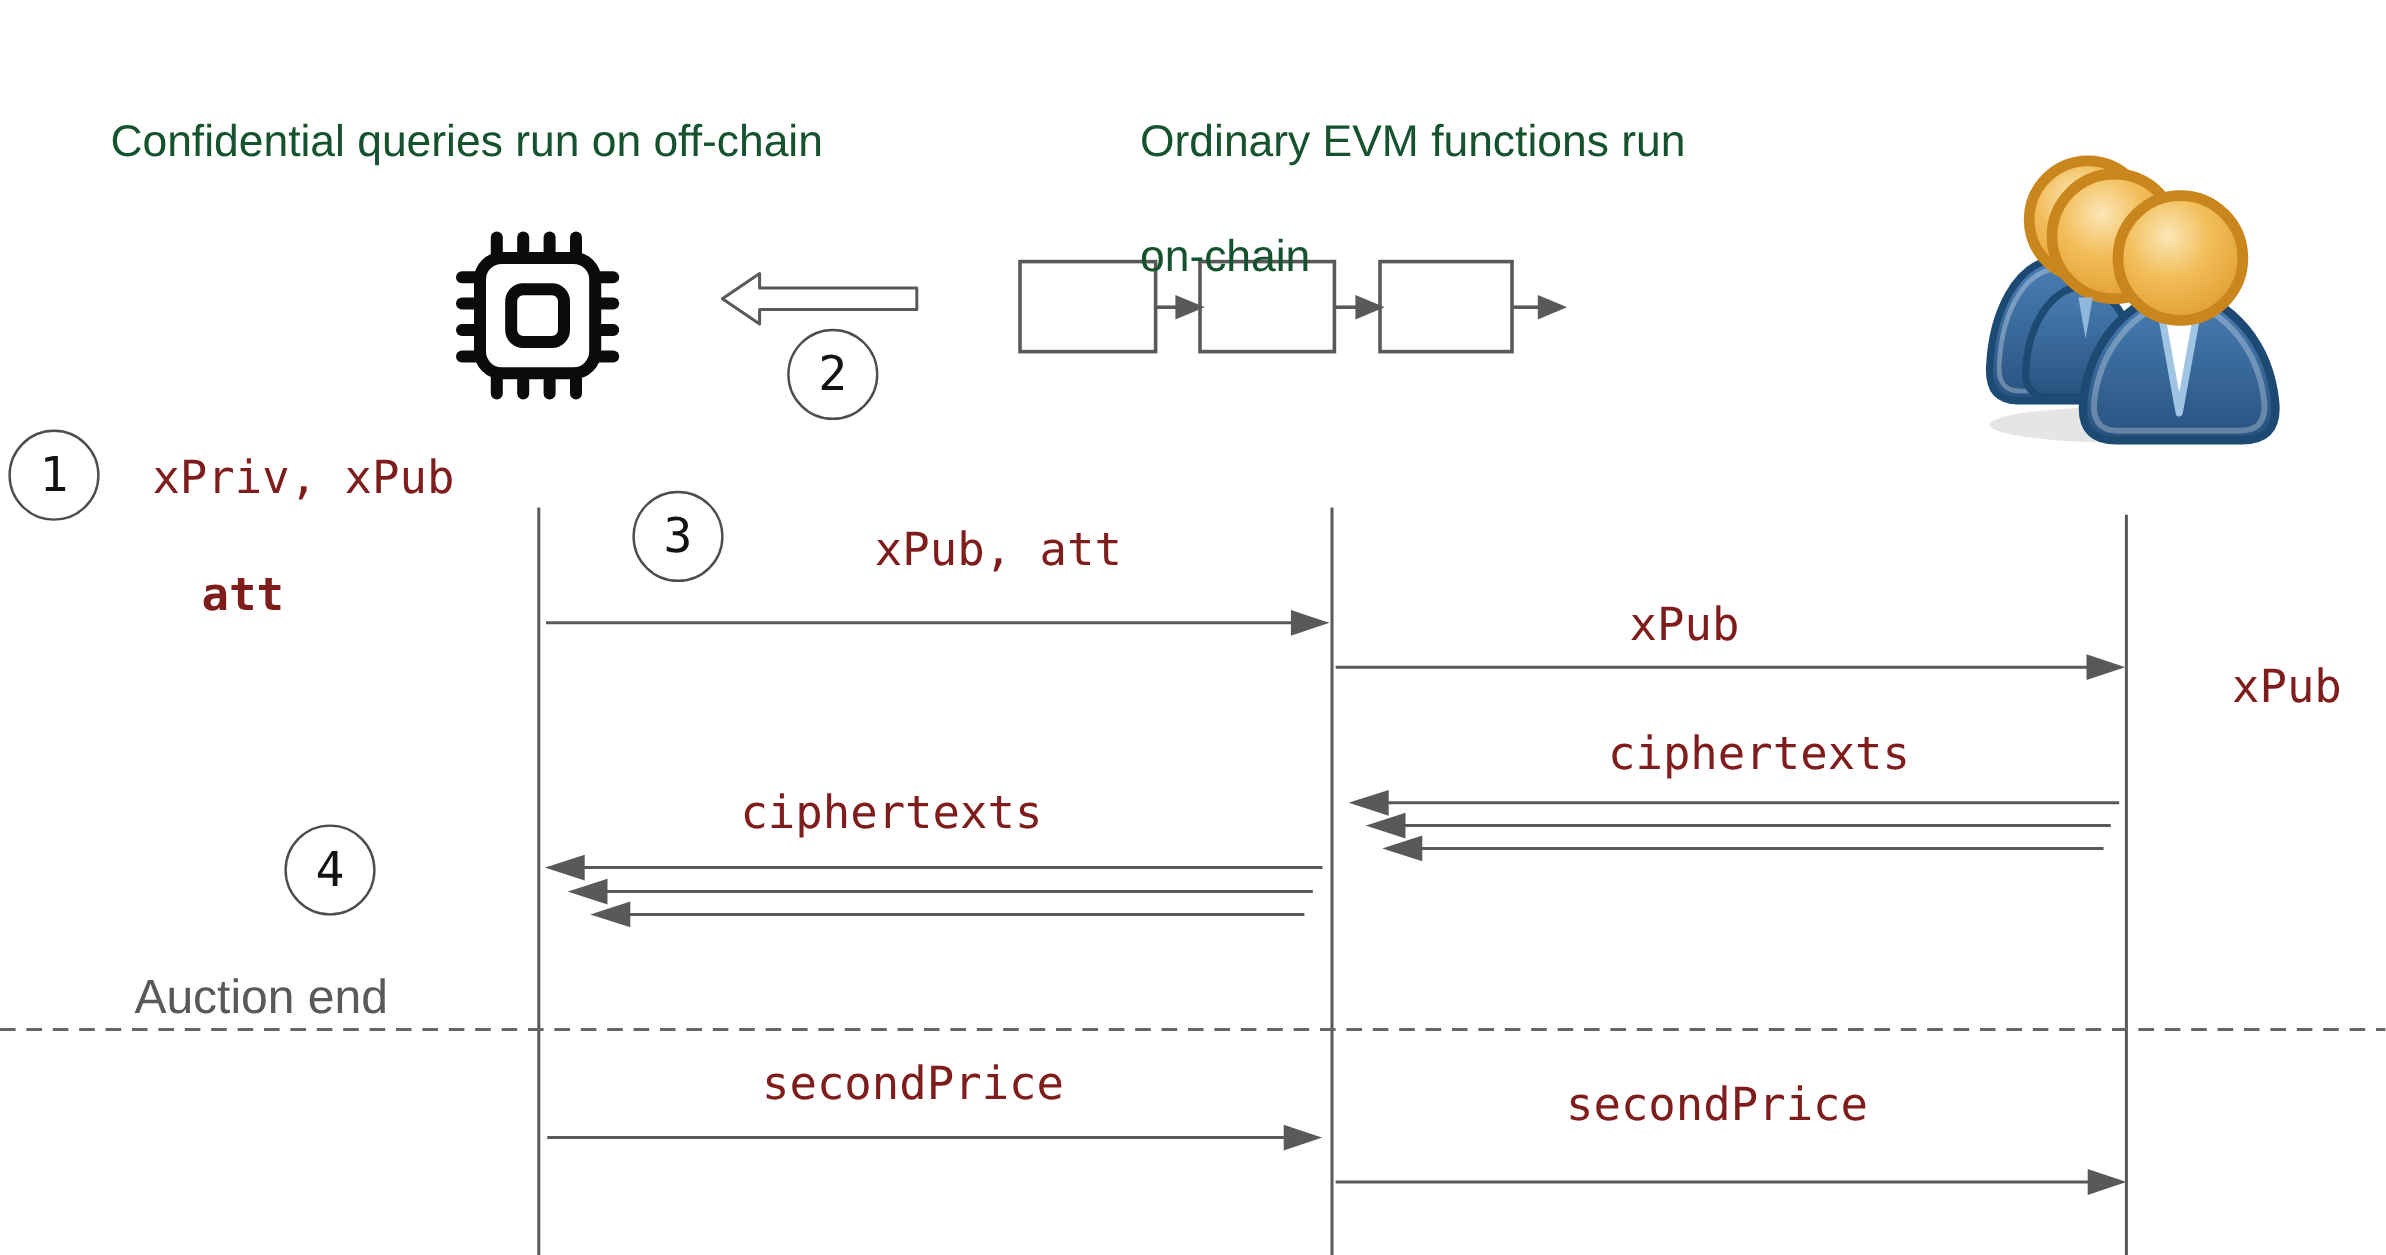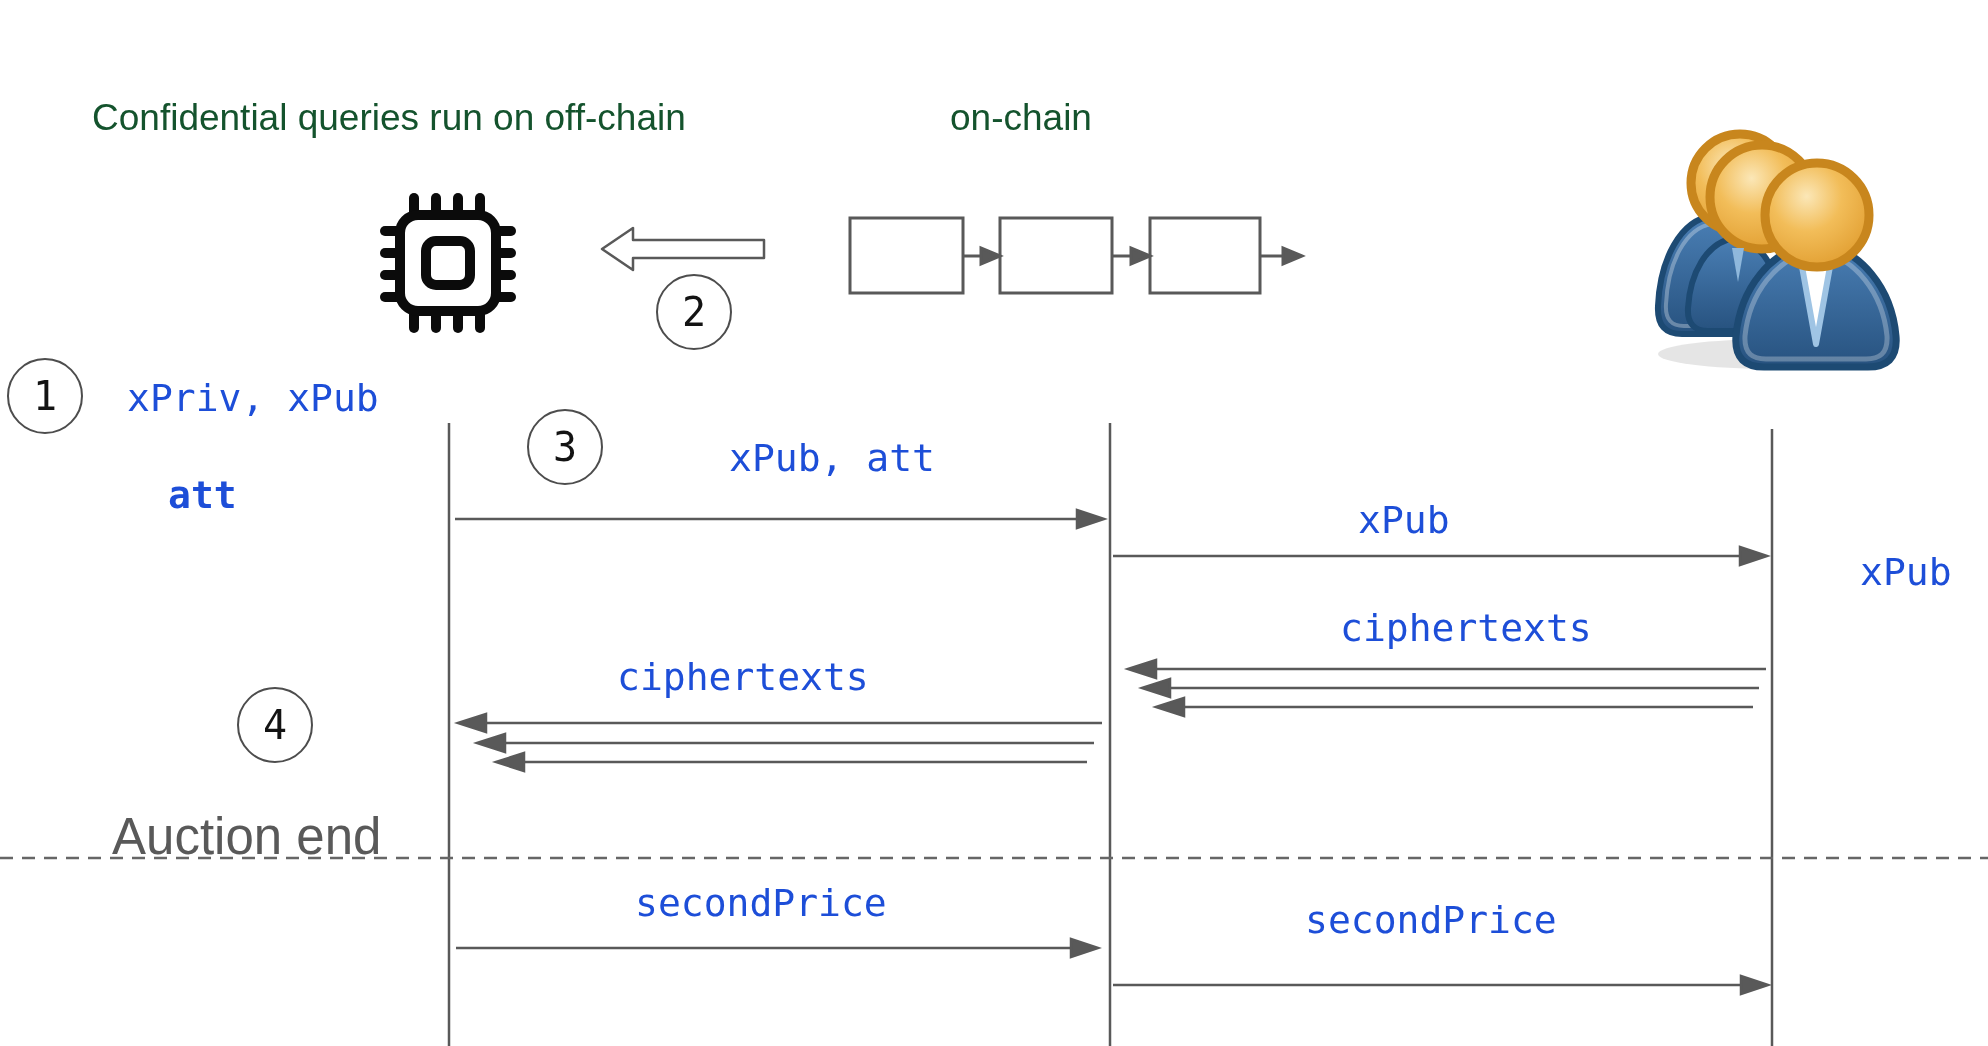--- a/index.html
+++ b/index.html
@@ -1,22 +1,22 @@
 <!DOCTYPE html>
 <html><head>
 <meta charset="utf-8">
 <style>
   html,body{margin:0;padding:0;}
   body{width:1988px;height:1046px;background:#ffffff;overflow:hidden;position:relative;
        font-family:"Liberation Sans",sans-serif;}
   .abs{position:absolute;}
   .title{font-size:37px;line-height:48px;color:#14532d;white-space:pre-line;}
   .mono{font-family:"DejaVu Sans Mono","Liberation Mono",monospace;font-size:38px;line-height:1;
-        color:#1d4ed8;white-space:nowrap;}
-  .sansLabel{font-size:51px;line-height:1;color:#595959;white-space:nowrap;}
+        color:#7f1d1d;white-space:nowrap;}
+  .sansLabel{font-size:40px;line-height:1;color:#595959;white-space:nowrap;}
   .step-circle{width:76px;height:76px;border:2px solid #4d4d4d;border-radius:50%;
         background:#fff;display:flex;align-items:center;justify-content:center;
         font-family:"DejaVu Sans Mono","Liberation Mono",monospace;font-size:40px;color:#131313;box-sizing:border-box;}
   svg{display:block;}
   #diagram-canvas{position:absolute;left:0;top:0;}
 </style>
 </head>
 <body>
 
 <svg id="diagram-canvas" width="1988" height="1046" viewBox="0 0 1988 1046">
@@ -152,20 +152,21 @@
   <polygon points="149,140 166,234 183,140" fill="#ffffff" stroke="#9fc4e4" stroke-width="6" stroke-linejoin="round"></polygon>
   <path d="M166,141 C126,146 99,185 95,226 C94,244 103,249 116,249 L216,249 C229,249 238,244 237,226 C233,185 206,146 166,141 Z" fill="none" stroke="#ffffff" stroke-opacity="0.28" stroke-width="5"></path>
 
   <circle cx="167" cy="105" r="52" fill="url(#gHead)" stroke="#c8861d" stroke-width="9"></circle>
 </svg>
 
 <div class="abs title" style="left:92px;top:46px;">
   <div>Confidential queries run on off-chain</div>
 </div>
 <div class="abs title" style="left:950px;top:46px;">
+  <div>Ordinary EVM functions run</div>
   <div>on-chain</div>
 </div>
 
 <div class="abs step-circle" style="left:7px;top:358px;">1</div>
 <div class="abs step-circle" style="left:656px;top:274px;">2</div>
 <div class="abs step-circle" style="left:527px;top:409px;">3</div>
 <div class="abs step-circle" style="left:237px;top:687px;">4</div>
 
 <div class="abs mono" style="left:127px;top:379px;">xPriv, xPub</div>
 <div class="abs mono" style="left:168px;top:476px;font-weight:bold;">att</div>

